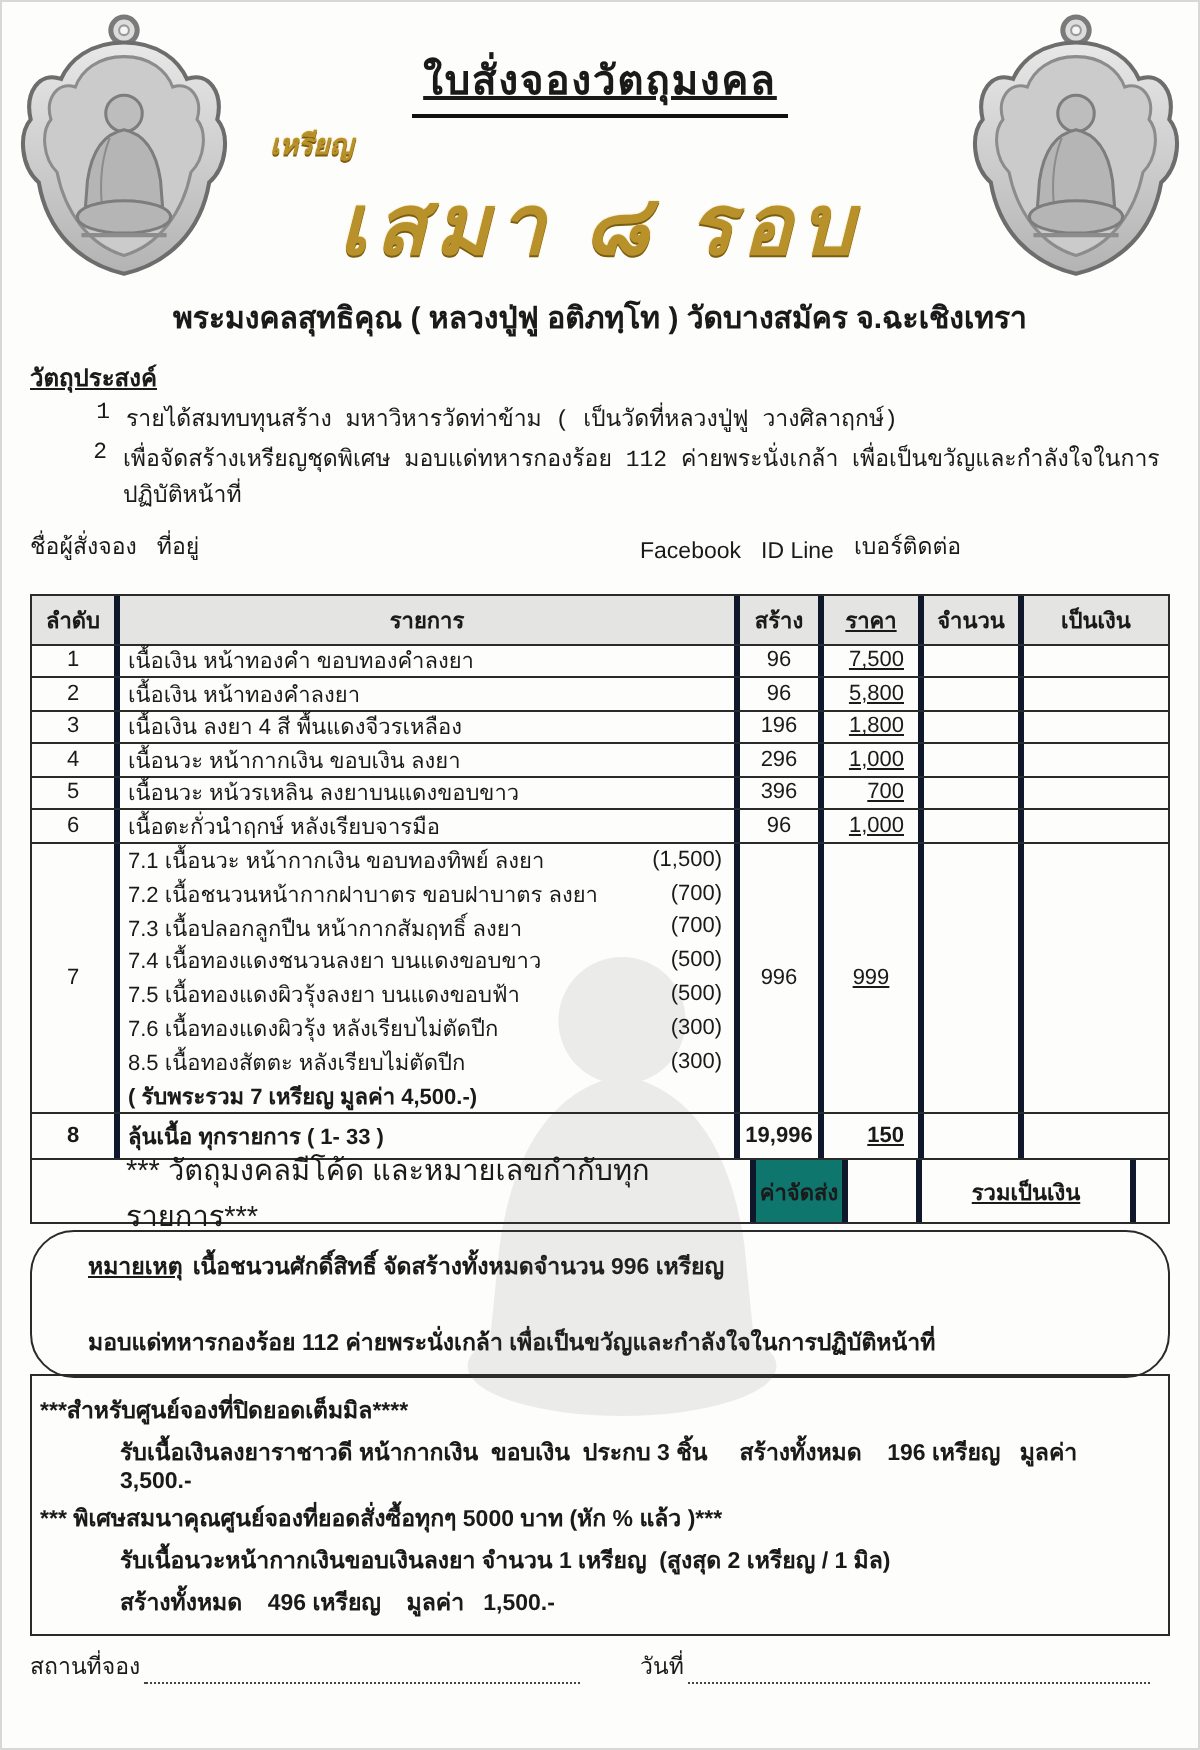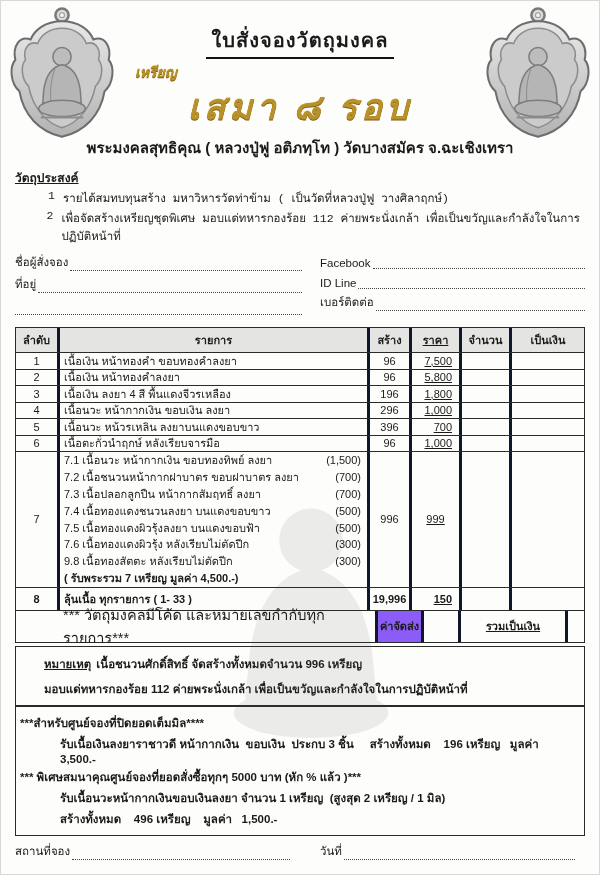--- a/index.html
+++ b/index.html
@@ -11,37 +11,37 @@
     box-shadow:inset 0 0 0 1px #d8d8d4;
   }
   .inner { padding:0 15px; }
 
   
   .amulet { position:absolute; top:6px; width:116px; height:142px; }
   .amulet.left { left:4px; } .amulet.right { right:4px; }
   .hdr { text-align:center; padding-top:24px; }
   .doc-title {
     display:inline-block; font-size:20px; font-weight:bold; letter-spacing:1px;
-    border-bottom:2.5px solid #111; padding:0 6px 1px 6px;
+    border-bottom:2.5px solid #111; padding:0 6px 1px 6px;text-decoration:underline;
   }
   .gold { color:#b8912a; font-style:italic; font-weight:bold;
           text-shadow:0 1px 0 #7c5d10, 0 0 1px #e7cd7e; }
   .coin-word { text-align:left; width:330px; margin:2px auto 0 auto; font-size:14px; }
-  .coin-name { text-align:center; width:360px; margin:-4px auto 0 auto; font-size:35px; letter-spacing:4px; }
+  .coin-name { text-align:center; width:360px; margin:-4px auto 0 auto; font-size:42px; letter-spacing:4px; }
   .subtitle { font-size:15px; font-weight:bold; margin-top:2px; }
 
   
   .purpose { margin-top:8px; font-size:11.5px;font-family:Liberation Mono, monospace; }
   .purpose-h { font-weight:bold; text-decoration:underline; font-size:12px; }
   .purpose-line { display:flex; margin-top:2px; }
   .purpose-no { width:16px; text-align:right; margin-left:24px; margin-right:8px; }
 
   
   .formgrid { display:flex; margin-top:12px; font-size:11.5px; }
-  .fcol { display:flex; flex-direction:column; gap:8px; }
+  .fcol { display:flex; flex-direction:row; gap:8px; }
   .fcol.l { width:305px; padding-right:18px; }
   .fcol.r { flex:1; }
   .fline { display:flex; align-items:flex-end; height:14px; }
   .flabel { white-space:nowrap; padding-right:2px; }
   .dots { flex:1; border-bottom:1.5px dotted #444; height:11px; }
 
   
   .tbl { position:relative; margin-top:12px; border:1.6px solid #2a2a2a; font-size:11px; background:transparent; }
   .trow { display:flex; border-bottom:1px solid #2a2a2a; position:relative; z-index:2; }
   .trow:last-child { border-bottom:none;margin-left:43px; }
@@ -56,32 +56,32 @@
   .thead { background:#e4e4e2; font-weight:bold; }
   .thead .cell { justify-content:center; padding:0; height:24px; }
   .r { height:16.5px; }
   .sub-lines { flex:1; display:flex; flex-direction:column; }
   .sub-line { display:flex; justify-content:space-between; height:16.8px; align-items:center; padding:0 6px 0 4px; }
   .sub-sum { font-weight:bold; height:17px; display:flex; align-items:center; padding-left:4px; }
   .r8 { height:23px; font-weight:bold; }
   
   .foot { height:31px; font-size:11px; }
   .f-note { width:319px; font-size:14.5px; padding-left:4px; }
-  .f-ship { width:46px; background:#8b5cf6; justify-content:center; font-weight:bold; }
+  .f-ship { width:46px; background:#0f766e; justify-content:center; font-weight:bold; }
   .f-blank1 { width:37px; }
   .f-total { width:107px; justify-content:center; font-weight:bold; text-decoration:underline; }
   .f-blank2 { flex:1; }
 
   
   .wm { position:absolute; left:170px; top:70px; width:250px; height:430px; opacity:0.10; z-index:1; pointer-events:none; }
 
   
   .box { border:1.6px solid #2a2a2a; font-size:11.5px; font-weight:bold; }
-  .notebox { margin-top:3px; padding:8px 8px 8px 28px; }
-  .notebox .nline { margin-top:7px; }
+  .notebox { margin-top:3px; padding:8px 8px 8px 28px;border-radius:22px; }
+  .notebox .nline { margin-top:20px; }
   .notebox .nline:first-child { margin-top:0; }
   .nlabel { text-decoration:underline; margin-right:5px; }
   .specialbox { margin-top:-1.6px; padding:5px 8px 7px 4px; }
   .sline { white-space:pre-wrap; margin-top:3px; }
   .sline.ind { padding-left:40px; }
 
   
   .siggrid { display:flex; margin-top:10px; font-size:11.5px; }
   .scol { display:flex; flex-direction:column; gap:16px; }
   .scol.l { width:305px; padding-right:30px; }
@@ -267,21 +267,21 @@
               </div>
             <div class="sub-line">
                 <span>7.5  เนื้อทองแดงผิวรุ้งลงยา  บนแดงขอบฟ้า</span>
                 <span>(500)</span>
               </div>
             <div class="sub-line">
                 <span>7.6  เนื้อทองแดงผิวรุ้ง  หลังเรียบไม่ตัดปีก</span>
                 <span>(300)</span>
               </div>
             <div class="sub-line">
-                <span>9.8  เนื้อทองสัตตะ  หลังเรียบไม่ตัดปีก</span>
+                <span>8.5  เนื้อทองสัตตะ  หลังเรียบไม่ตัดปีก</span>
                 <span>(300)</span>
               </div>
             <div class="sub-sum">( รับพระรวม  7 เหรียญ มูลค่า 4,500.-)</div>
           </div>
         </div>
         <div class="cell c-made">996</div>
         <div class="cell c-price" style="justify-content:center;padding:0">999</div>
         <div class="cell c-qty"></div>
         <div class="cell c-amt"></div>
       </div>

